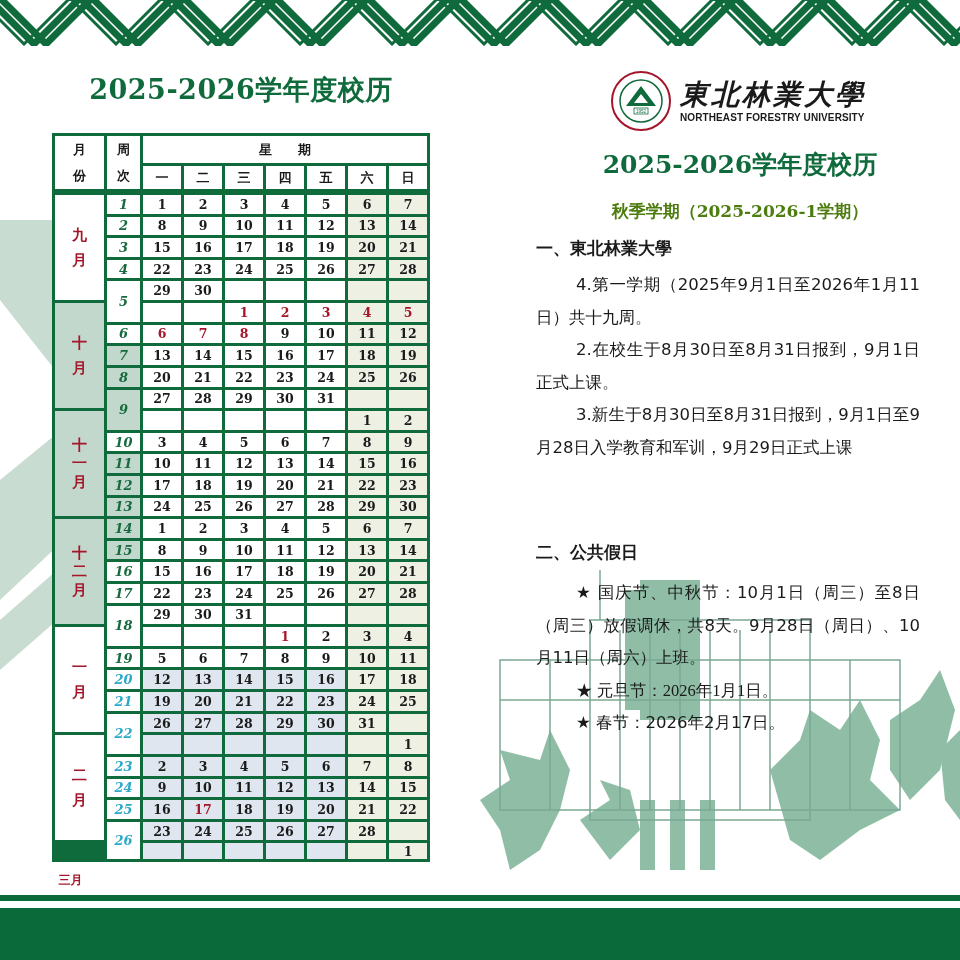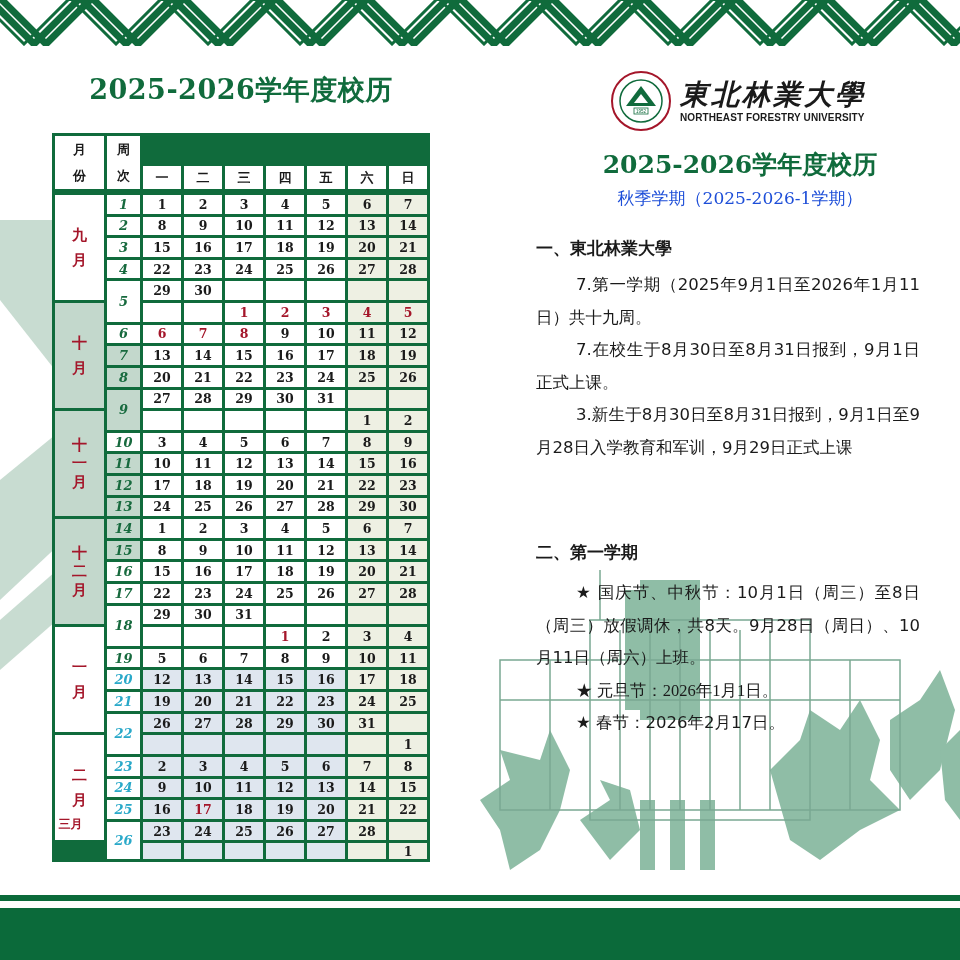--- a/index.html
+++ b/index.html
@@ -29,21 +29,21 @@
   .cell.month { flex-direction:column; color:#a4162a; font-family:"DejaVu Sans","Liberation Sans",sans-serif; font-size:15px; font-weight:bold; line-height:1.25; gap:6px;}
   .cell.month.tight { gap:0px; }
   .cell.month.shade { background:#c3d8cc; }
   .cell.month.small { font-size:12px; }
 
   
   #logo { left:610px; top:70px; width:62px; height:62px; }
   .brand-cn { left:680px; top:76px; font-family:"DejaVu Serif","Liberation Serif",serif; font-weight:bold; font-size:28px; color:#1a1a1a; letter-spacing:3px; font-style:italic;}
   .brand-en { left:680px; top:112px; font-family:"Liberation Sans","DejaVu Sans",sans-serif; font-size:10px; color:#1a1a1a; font-weight:bold; letter-spacing:0.1px; }
   .r-title { left:530px; top:148px; width:420px; text-align:center; font-family:"DejaVu Serif","Liberation Serif",serif; font-weight:bold; font-size:25px; color:#106b3c; }
-  .r-sub { left:530px; top:187px; width:420px; text-align:center; font-family:"DejaVu Serif","Liberation Serif",serif; font-weight:normal; font-size:17px; color:#1d4ed8; }
+  .r-sub { left:530px; top:200px; width:420px; text-align:center; font-family:"DejaVu Serif","Liberation Serif",serif; font-weight:bold; font-size:17px; color:#4d7c0f; }
   .sec-h { left:536px; font-family:"DejaVu Sans","Liberation Sans",sans-serif; font-weight:bold; font-size:17px; color:#1a1a1a; }
   .para { left:536px; width:384px; font-family:"DejaVu Sans","Liberation Sans",sans-serif; font-size:16.5px; color:#1a1a1a;
           line-height:32.5px; text-indent:40px; text-align:justify; }
 </style>
 </head>
 <body>
 
 <svg id="zigzag" class="abs" viewBox="0 0 960 46" preserveAspectRatio="none">
   <g fill="none" stroke="#106b3c" stroke-linejoin="miter">
     <polyline stroke-width="7" points="-46,-2 0,44 46,-2 92,44 138,-2 184,44 230,-2 276,44 322,-2 368,44 414,-2 460,44 506,-2 552,44 598,-2 644,44 690,-2 736,44 782,-2 828,44 874,-2 920,44 966,-2 1012,44" transform="translate(46,0)"></polyline>
@@ -94,20 +94,21 @@
 
 <div id="cal" class="abs">
     <div class="cell hdr month-h" style="left: 3px; top: 3px; width: 49px; height: 53px; flex-direction: column; gap: 8px;">
       <span>月</span>
       <span>份</span>
     </div>
     <div class="cell hdr" style="left: 55px; top: 3px; width: 33px; height: 53px; flex-direction: column; gap: 8px;">
       <span>周</span>
       <span>次</span>
     </div>
+    <div class="cell hdr" style="left: 91px; top: 3px; width: 284px; height: 27px;">星　　期</div>
     <div class="cell hdr" style="left: 91px; top: 33px; width: 38px; height: 23px;">一</div>
     <div class="cell hdr" style="left: 132px; top: 33px; width: 38px; height: 23px;">二</div>
     <div class="cell hdr" style="left: 173px; top: 33px; width: 38px; height: 23px;">三</div>
     <div class="cell hdr" style="left: 214px; top: 33px; width: 38px; height: 23px;">四</div>
     <div class="cell hdr" style="left: 255px; top: 33px; width: 38px; height: 23px;">五</div>
     <div class="cell hdr" style="left: 296px; top: 33px; width: 38px; height: 23px;">六</div>
     <div class="cell hdr" style="left: 337px; top: 33px; width: 38px; height: 23px;">日</div>
     <div class="cell month" style="left: 3px; top: 62px; width: 49px; height: 105.065px;">
       <span>九</span>
       <span>月</span>
@@ -127,21 +128,21 @@
       <span>月</span>
     </div>
     <div class="cell month" style="left: 3px; top: 494.258px; width: 49px; height: 105.065px;">
       <span>一</span>
       <span>月</span>
     </div>
     <div class="cell month" style="left: 3px; top: 602.323px; width: 49px; height: 105.065px;">
       <span>二</span>
       <span>月</span>
     </div>
-    <div class="cell month small" style="left: 3px; top: 684px; width: 31px; height: 15.6129px;">
+    <div class="cell month small" style="left: 3px; top: 740px; width: 31px; height: 15.6129px;">
       <span>三月</span>
     </div>
     <div class="cell wk" style="left: 55px; top: 62px; width: 33px; height: 18.6129px;">1</div>
     <div class="cell wk" style="left: 55px; top: 83.6129px; width: 33px; height: 18.6129px;">2</div>
     <div class="cell wk" style="left: 55px; top: 105.226px; width: 33px; height: 18.6129px;">3</div>
     <div class="cell wk" style="left: 55px; top: 126.839px; width: 33px; height: 18.6129px;">4</div>
     <div class="cell wk" style="left: 55px; top: 148.452px; width: 33px; height: 40.2258px;">5</div>
     <div class="cell wk" style="left: 55px; top: 191.677px; width: 33px; height: 18.6129px;">6</div>
     <div class="cell wk shade" style="left: 55px; top: 213.29px; width: 33px; height: 18.6129px;">7</div>
     <div class="cell wk shade" style="left: 55px; top: 234.903px; width: 33px; height: 18.6129px;">8</div>
@@ -390,20 +391,20 @@
   <rect x="24" y="38" width="14" height="6" fill="#ffffff" stroke="#106b3c" stroke-width="0.8"></rect>
   <text x="31" y="43" font-size="4.5" text-anchor="middle" fill="#106b3c" font-family="Liberation Sans, sans-serif">1952</text>
 </svg>
 <div class="abs brand-cn">東北林業大學</div>
 <div class="abs brand-en">NORTHEAST FORESTRY UNIVERSITY</div>
 
 <div class="abs r-title">2025-2026学年度校历</div>
 <div class="abs r-sub">秋季学期（2025-2026-1学期）</div>
 
 <div class="abs sec-h" style="top:237px;">一、東北林業大學</div>
-<div class="abs para" style="top:269px;">7.第一学期（2025年9月1日至2026年1月11日）共十九周。</div>
-<div class="abs para" style="top:334px;">7.在校生于8月30日至8月31日报到，9月1日正式上课。</div>
+<div class="abs para" style="top:269px;">4.第一学期（2025年9月1日至2026年1月11日）共十九周。</div>
+<div class="abs para" style="top:334px;">2.在校生于8月30日至8月31日报到，9月1日正式上课。</div>
 <div class="abs para" style="top:399px;">3.新生于8月30日至8月31日报到，9月1日至9月28日入学教育和军训，9月29日正式上课</div>
 
-<div class="abs sec-h" style="top:541px;">二、第一学期</div>
+<div class="abs sec-h" style="top:541px;">二、公共假日</div>
 <div class="abs para" style="top:577px;">★ 国庆节、中秋节：10月1日（周三）至8日（周三）放假调休，共8天。9月28日（周日）、10月11日（周六）上班。</div>
 <div class="abs para" style="top:675px;font-family:Liberation Serif, serif;">★ 元旦节：2026年1月1日。</div>
 <div class="abs para" style="top:707px;">★ 春节：2026年2月17日。</div>
 
 </body></html>

